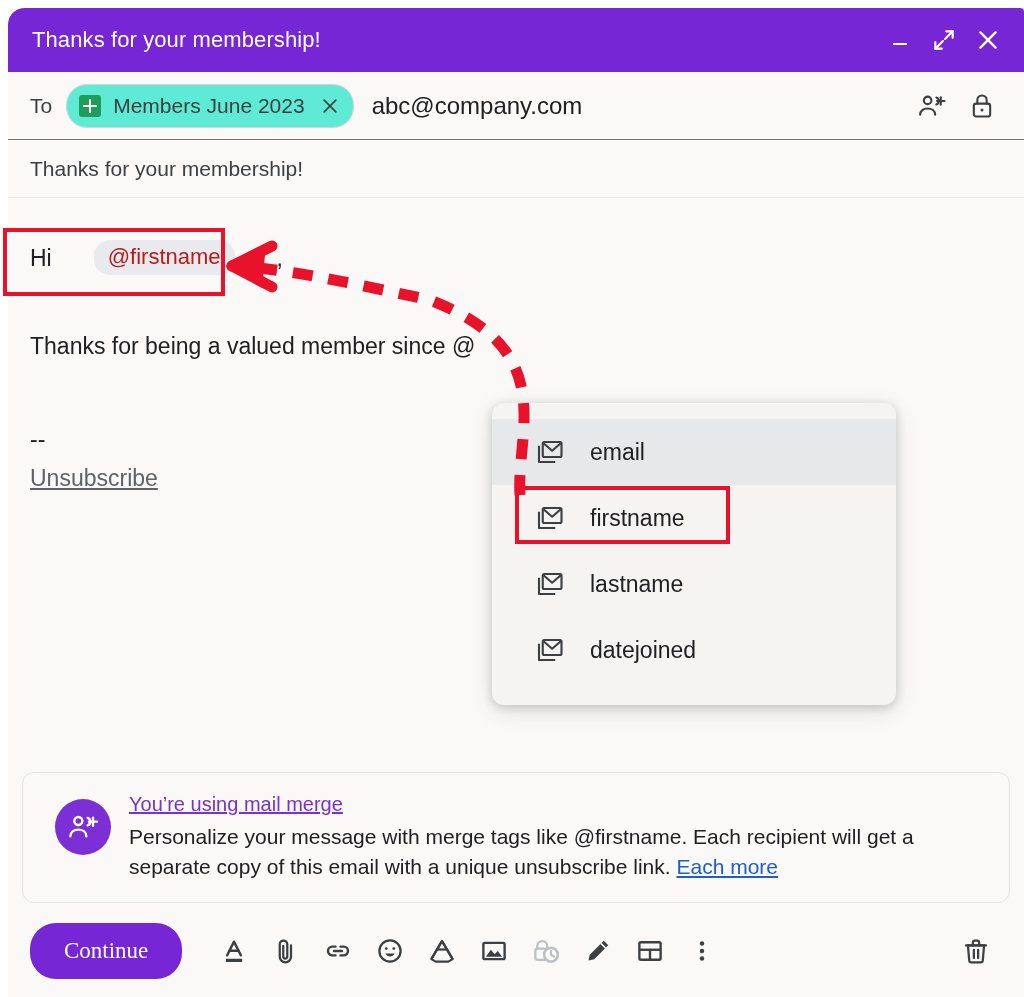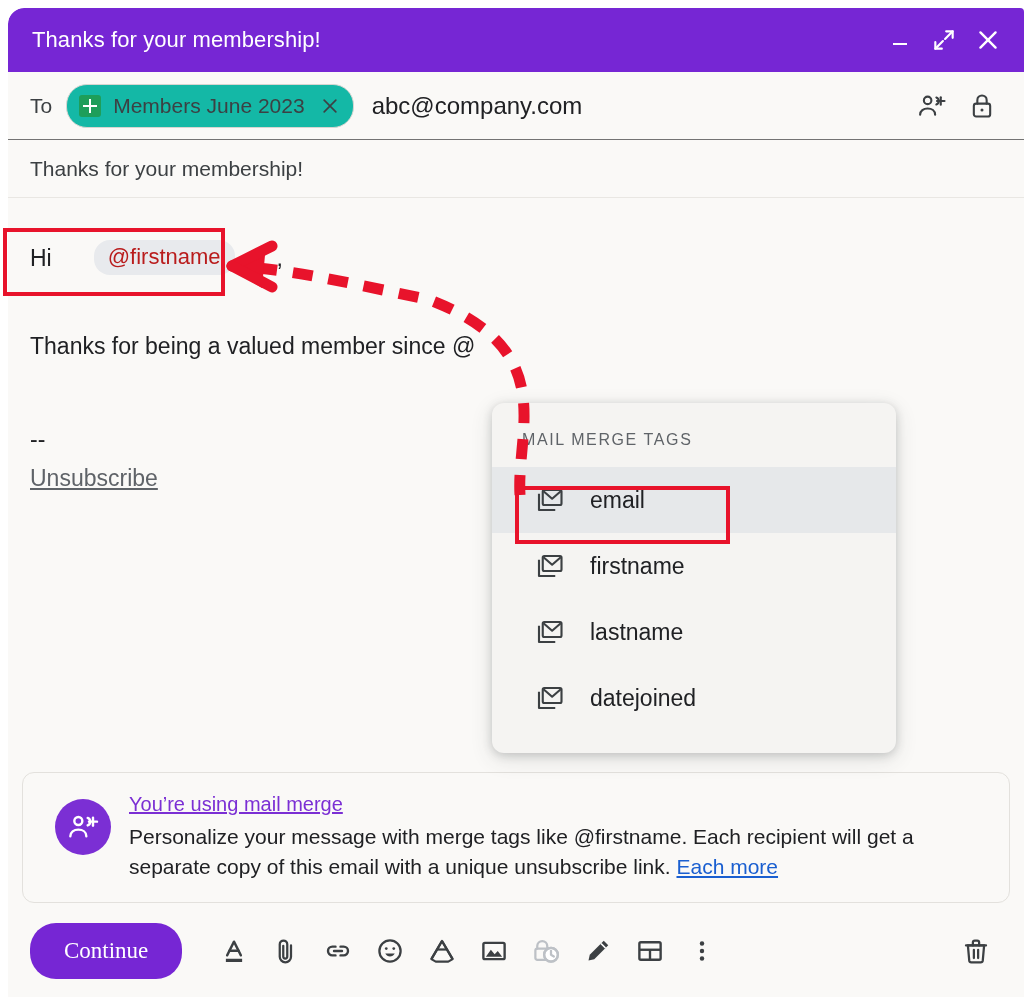--- a/index.html
+++ b/index.html
@@ -73,21 +73,21 @@
     color: #3c4043;
     margin-right: 14px;
   }
   #recipient-chip {
     display: inline-flex;
     align-items: center;
     height: 42px;
     border: 1px solid #d7d5d1;
     border-radius: 21px;
     padding: 0 6px 0 12px;
-    background: #14b8a6;
+    background: #5eead4;
     cursor: pointer;
   }
   #sheets-icon {
     width: 22px;
     height: 22px;
     background: #1e9e5a;
     border-radius: 3px;
     position: relative;
     margin-right: 12px;
     flex: none;
@@ -409,21 +409,20 @@
       <span id="merge-chip">@firstname</span>
       <span>,</span>
     </div>
 
     <div class="body-line">Thanks for being a valued member since @</div>
 
     <div id="sig-dashes">--</div>
     <div><span id="unsubscribe-link">Unsubscribe</span></div>
 
     <div id="merge-dropdown">
-      <div id="merge-dropdown-header">MAIL MERGE TAGS</div>
 
       <div class="merge-item active">
         <span class="mi-icon">
           <svg width="30" height="30" viewBox="0 0 24 24" fill="none" stroke="currentColor" stroke-width="1.7" stroke-linejoin="round">
             <rect x="7" y="4" width="15" height="12" rx="1.2"></rect>
             <polyline points="7.6,5 14.5,11 21.4,5"></polyline>
             <polyline points="4,7 4,20 17,20"></polyline>
           </svg>
         </span>
         <span class="mi-label">email</span>

